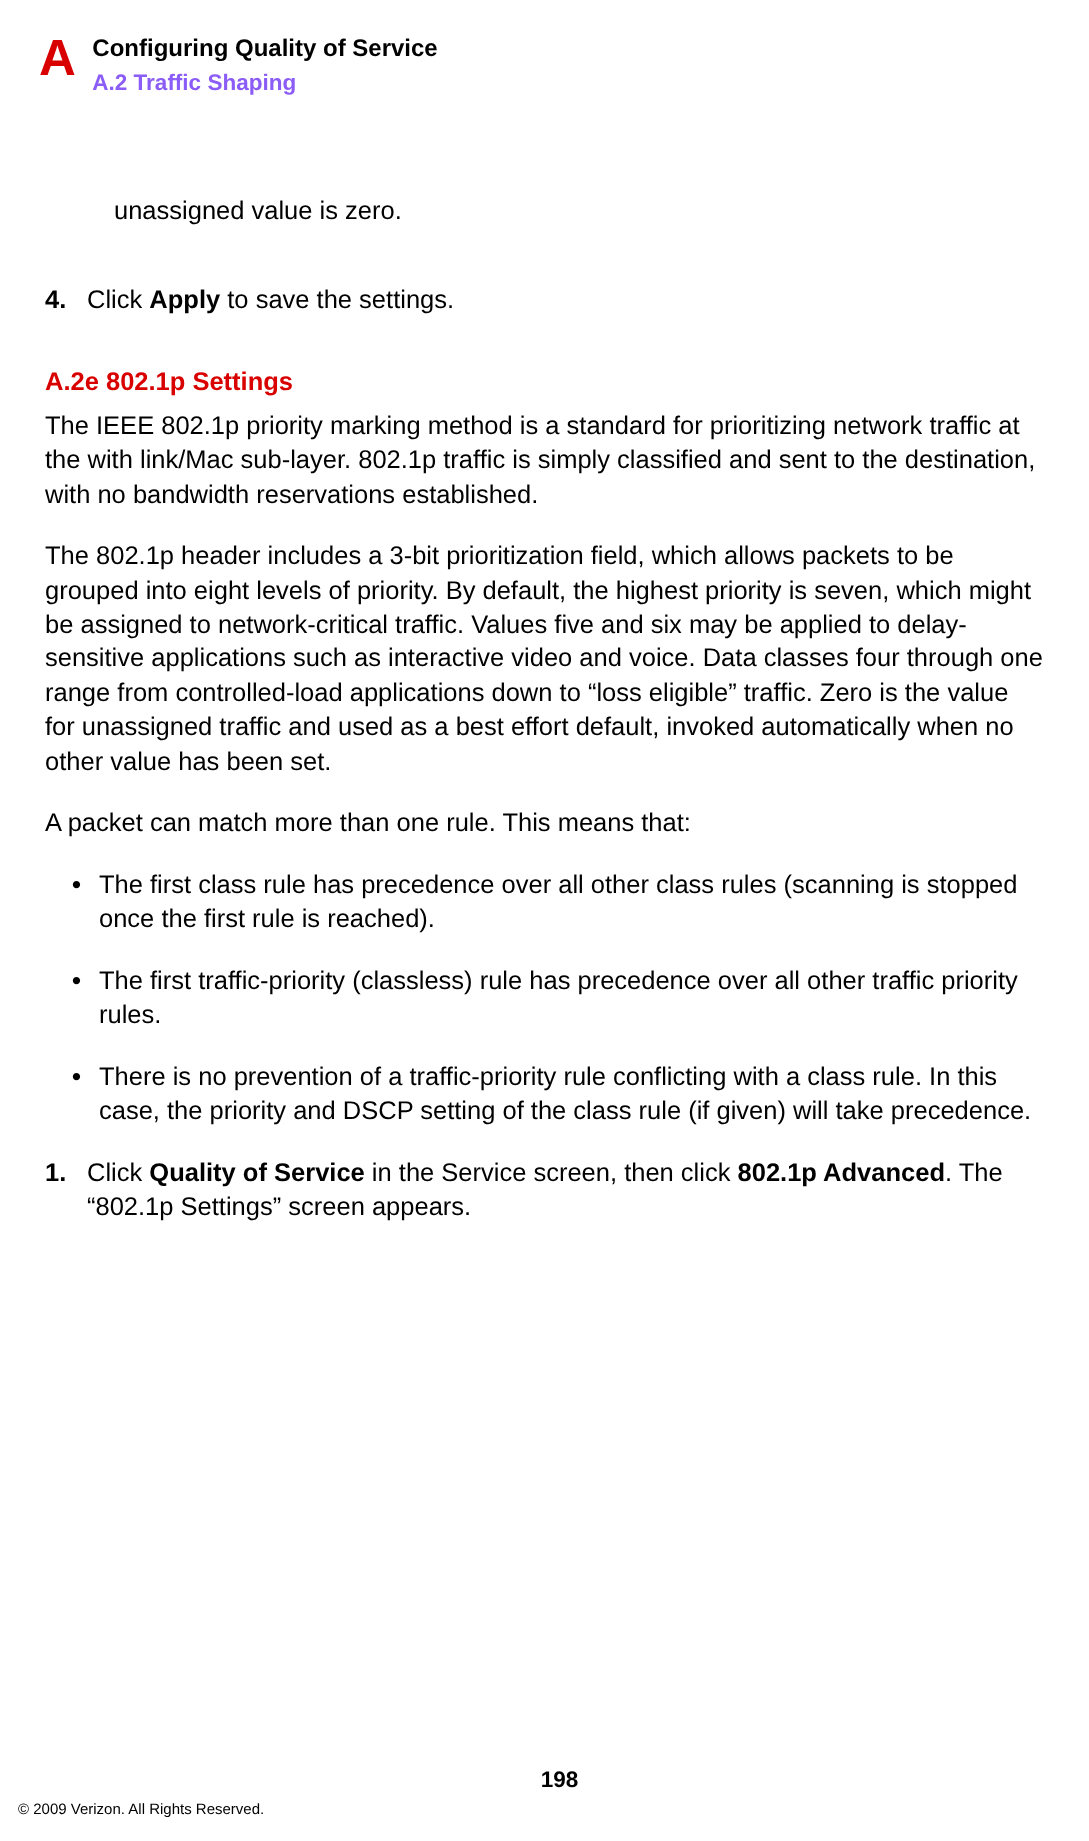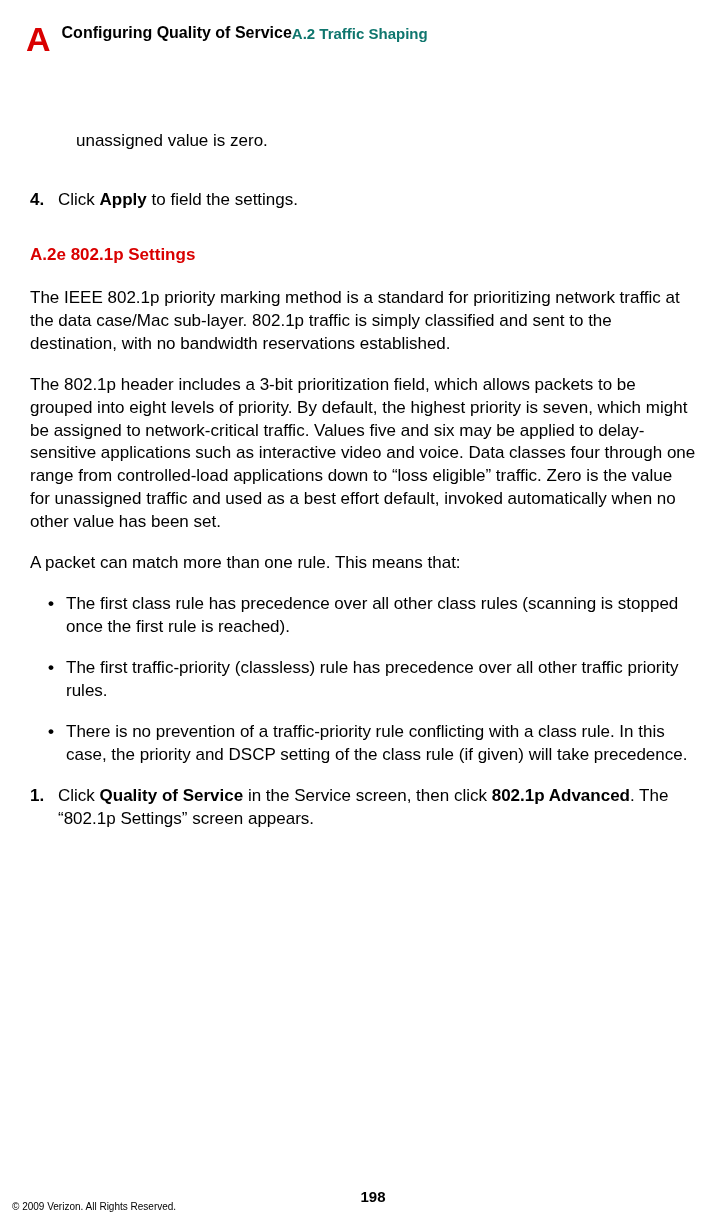--- a/index.html
+++ b/index.html
@@ -21,55 +21,55 @@
       align-items: flex-start;
       gap: 12px;
     }
     .header-letter {
       font-size: 34px;
       font-weight: 900;
       color: #d90000;
       line-height: 1;
       letter-spacing: -1px;
     }
-    .header-titles { display: flex; flex-direction: row; }
+    .header-titles { display: flex; flex-direction: column; }
     .header-title1 { font-size: 16px; font-weight: 900; color: #000; }
-    .header-title2 { font-size: 15px; font-weight: 900; color: #0f766e; margin-top: 2px; }
+    .header-title2 { font-size: 15px; font-weight: 900; color: #8b5cf6; margin-top: 2px; }
 
     .content {
       position: absolute;
       top: 130px;
       left: 30px;
       right: 30px;
     }
 
     .prev-frag { margin-left: 46px; margin-bottom: 36px; }
 
     .ol-item { display: flex; margin-bottom: 22px; }
     .ol-num { font-weight: 900; width: 28px; flex-shrink: 0; }
     .ol-body { flex: 1; }
     .bld { font-weight: 700; }
 
     .section-heading {
       color: #d90000;
       font-weight: 900;
       font-size: 17px;
       margin-top: 32px;
-      margin-bottom: 20px;
+      margin-bottom: 6px;
     }
 
     .para { margin-bottom: 18px; }
 
     .ul-item { display: flex; margin-bottom: 18px; padding-left: 18px; }
     .bullet { width: 18px; flex-shrink: 0; font-weight: 900; }
     .ul-body { flex: 1; }
 
     .page-number {
       position: absolute;
-      bottom: 20px;
+      bottom: 30px;
       left: 0; right: 0;
       text-align: center;
       font-weight: 900;
       font-size: 15px;
       padding-left: 20px;
     }
     .copyright {
       position: absolute;
       bottom: 14px;
       left: 12px;
@@ -87,27 +87,27 @@
   </div>
 </div>
 
 <div class="content">
 
   <div class="prev-frag">unassigned value is zero.</div>
 
   <div class="ol-item">
     <div class="ol-num">4.</div>
     <div class="ol-body">
-      <span>Click </span><span class="bld">Apply</span><span> to field the settings.</span>
+      <span>Click </span><span class="bld">Apply</span><span> to save the settings.</span>
     </div>
   </div>
 
   <div class="section-heading">A.2e  802.1p Settings</div>
 
-  <div class="para">The IEEE 802.1p priority marking method is a standard for prioritizing network traffic at the data case/Mac sub-layer. 802.1p traffic is simply classified and sent to the destination, with no bandwidth reservations established.</div>
+  <div class="para">The IEEE 802.1p priority marking method is a standard for prioritizing network traffic at the with link/Mac sub-layer. 802.1p traffic is simply classified and sent to the destination, with no bandwidth reservations established.</div>
   <div class="para">The 802.1p header includes a 3-bit prioritization field, which allows packets to be grouped into eight levels of priority. By default, the highest priority is seven, which might be assigned to network-critical traffic. Values five and six may be applied to delay-sensitive applications such as interactive video and voice. Data classes four through one range from controlled-load applications down to “loss eligible” traffic. Zero is the value for unassigned traffic and used as a best effort default, invoked automatically when no other value has been set.</div>
   <div class="para">A packet can match more than one rule. This means that:</div>
 
   <div class="ul-item">
     <div class="bullet">•</div>
     <div class="ul-body">The first class rule has precedence over all other class rules (scanning is stopped once the first rule is reached).</div>
   </div>
   <div class="ul-item">
     <div class="bullet">•</div>
     <div class="ul-body">The first traffic-priority (classless) rule has precedence over all other traffic priority rules.</div>

